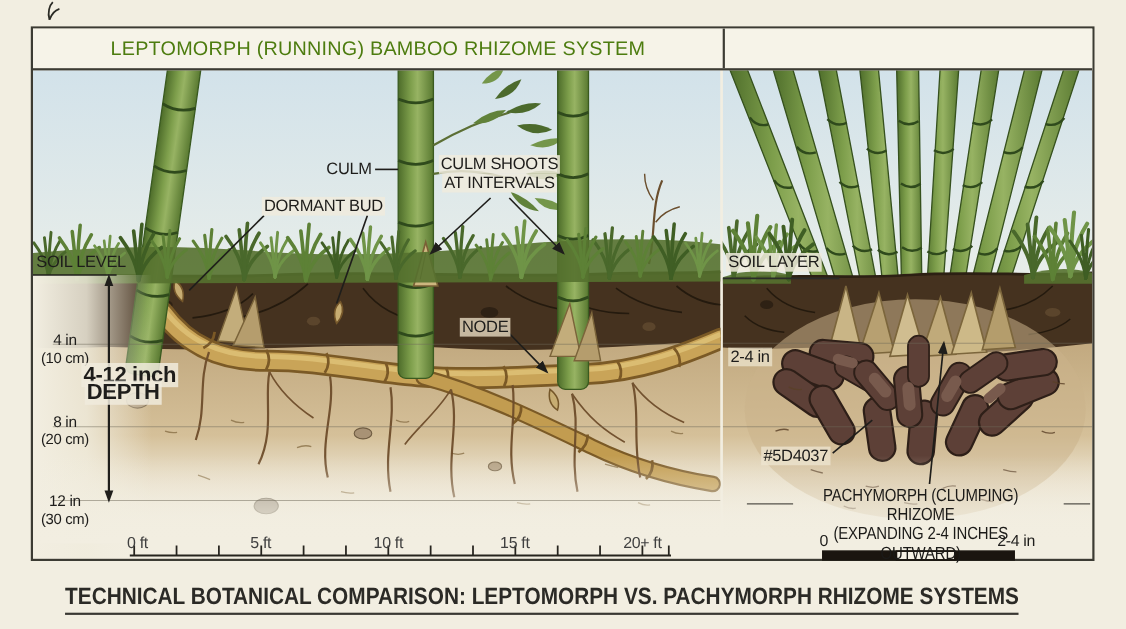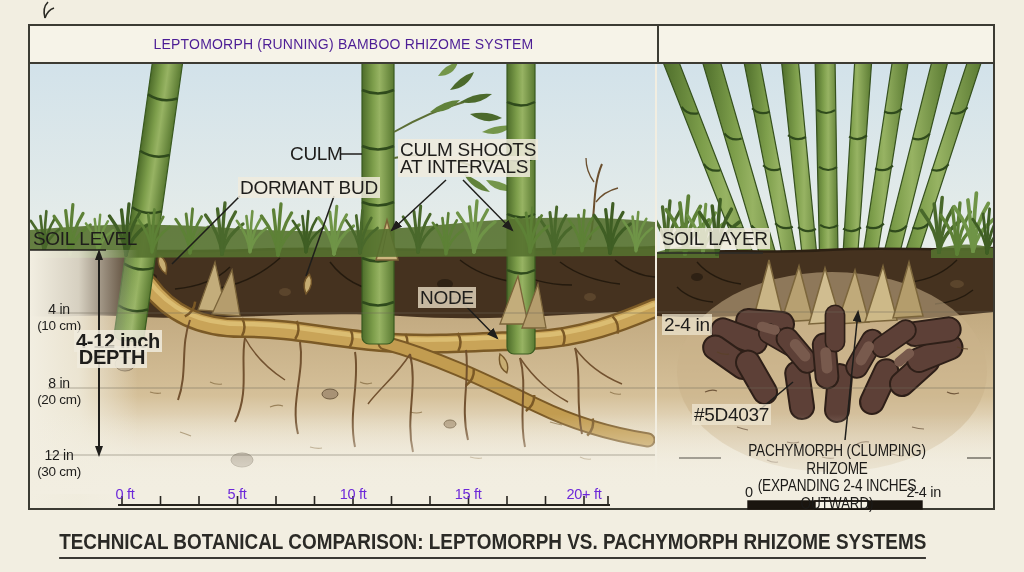--- a/index.html
+++ b/index.html
@@ -12,35 +12,35 @@
   .frame{
     position:absolute; left:28px; top:24px; width:963px; height:482px;
     border:2px solid #3c3b33;
   }
   .header{
     position:absolute; left:0; top:0; width:100%; height:36px;
     display:flex; border-bottom:2px solid #3c3b33; background:#f6f3e8;
   }
   .title-cell{
     display:flex; align-items:center; justify-content:center;
-    font-size:14px; letter-spacing:.2px; color:#4c1d95; white-space:nowrap;
+    font-size:18px; letter-spacing:.2px; color:#4d7c0f; white-space:nowrap;
   }
   .title-left{ width:627px; border-right:2px solid #3c3b33; }
   .title-right{ flex:1; }
   .panel-svg{ position:absolute; top:62px; }
   .overlay-svg{ position:absolute; left:0; top:0; z-index:5; pointer-events:none; }
   .lbl{
-    position:absolute; z-index:8; font-size:19px; letter-spacing:-0.3px;
+    position:absolute; z-index:8; font-size:15px; letter-spacing:-0.3px;
     color:#1e1d1b; white-space:nowrap; line-height:17px;
   }
   .lbl.center{ text-align:center; }
   .lbl .sub{ font-size:13.5px; }
   .mask{ background:rgba(240,235,221,.85); padding:0 2px; }
   .ruler-lbl{ position:absolute; z-index:8; top:486px; width:60px; margin-left:-30px;
-    text-align:center; font-size:14.5px; letter-spacing:-0.3px; color:#6d28d9;}
+    text-align:center; font-size:14.5px; letter-spacing:-0.3px; color:#404040;}
   .rcaption{
     position:absolute; z-index:8; left:701px; top:442px; width:272px; text-align:center;
     font-size:16px; line-height:17.5px; letter-spacing:-0.2px; color:#1b1a18;
     transform:scaleX(.85);
   }
   .footer-caption{
     position:absolute; left:0; top:530px; width:840px; text-align:center; z-index:8;
   }
   .footer-caption span{
     display:inline-block; font-size:21.5px; font-weight:bold; letter-spacing:0;

